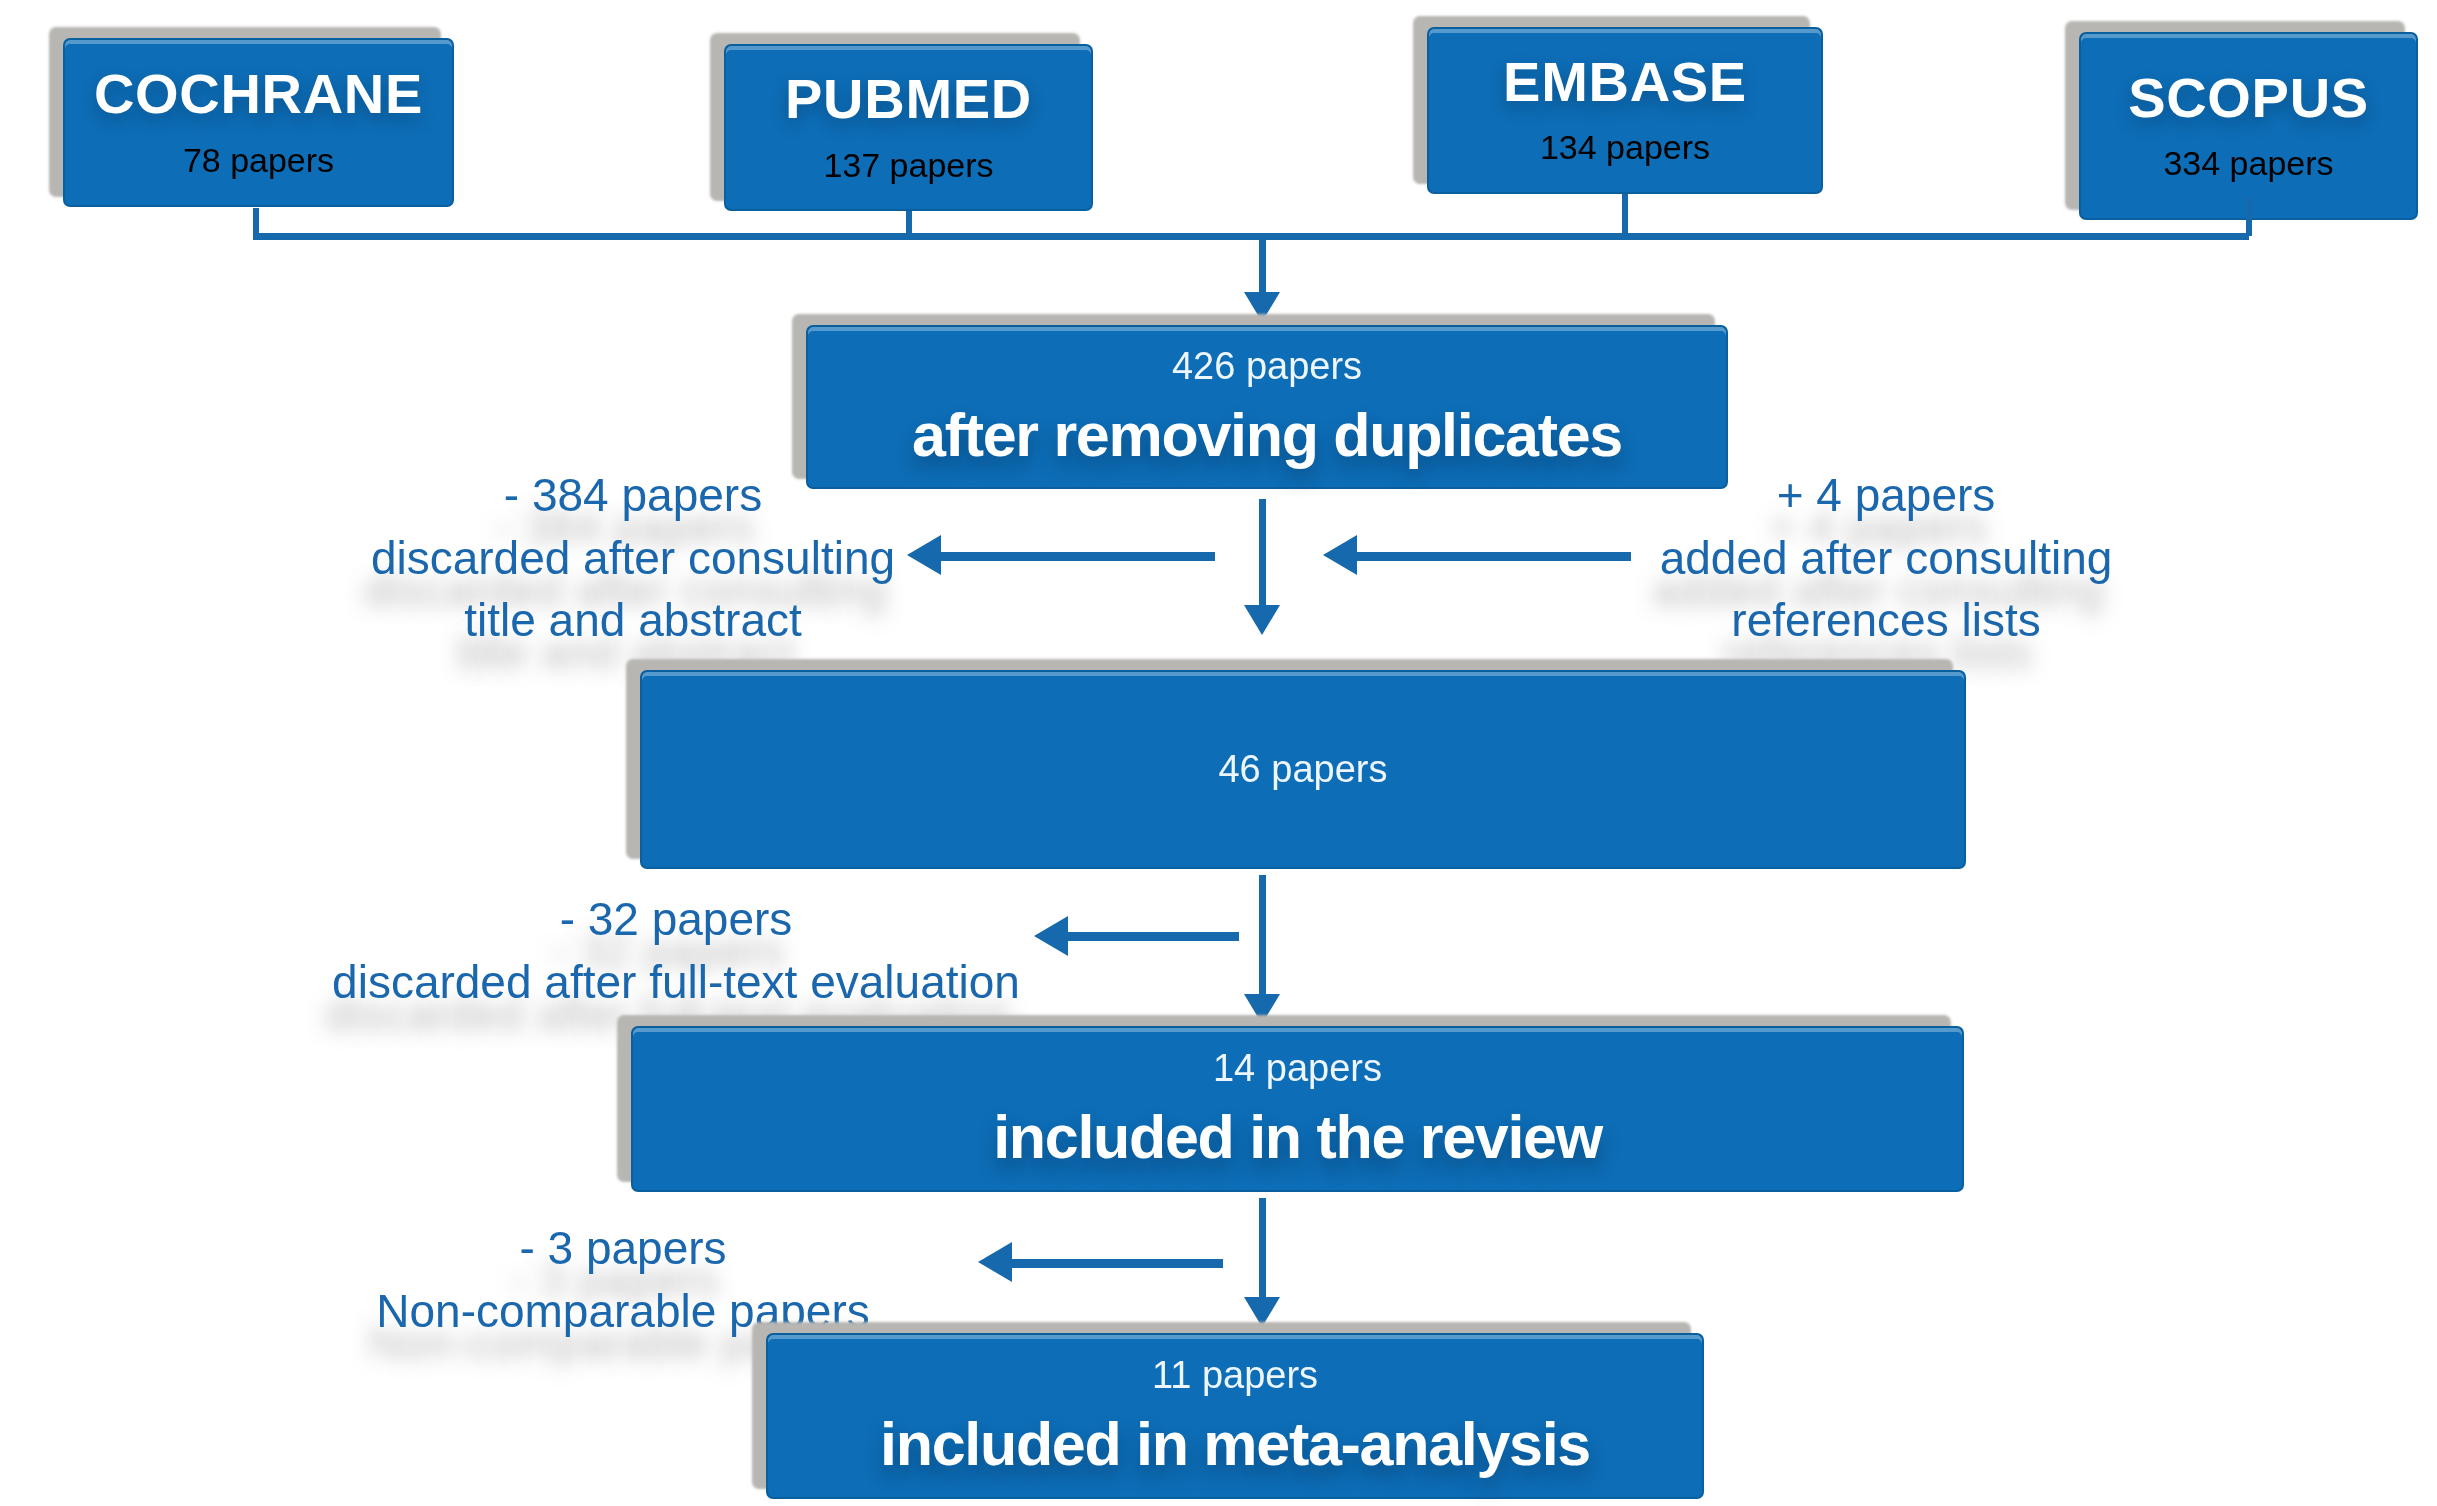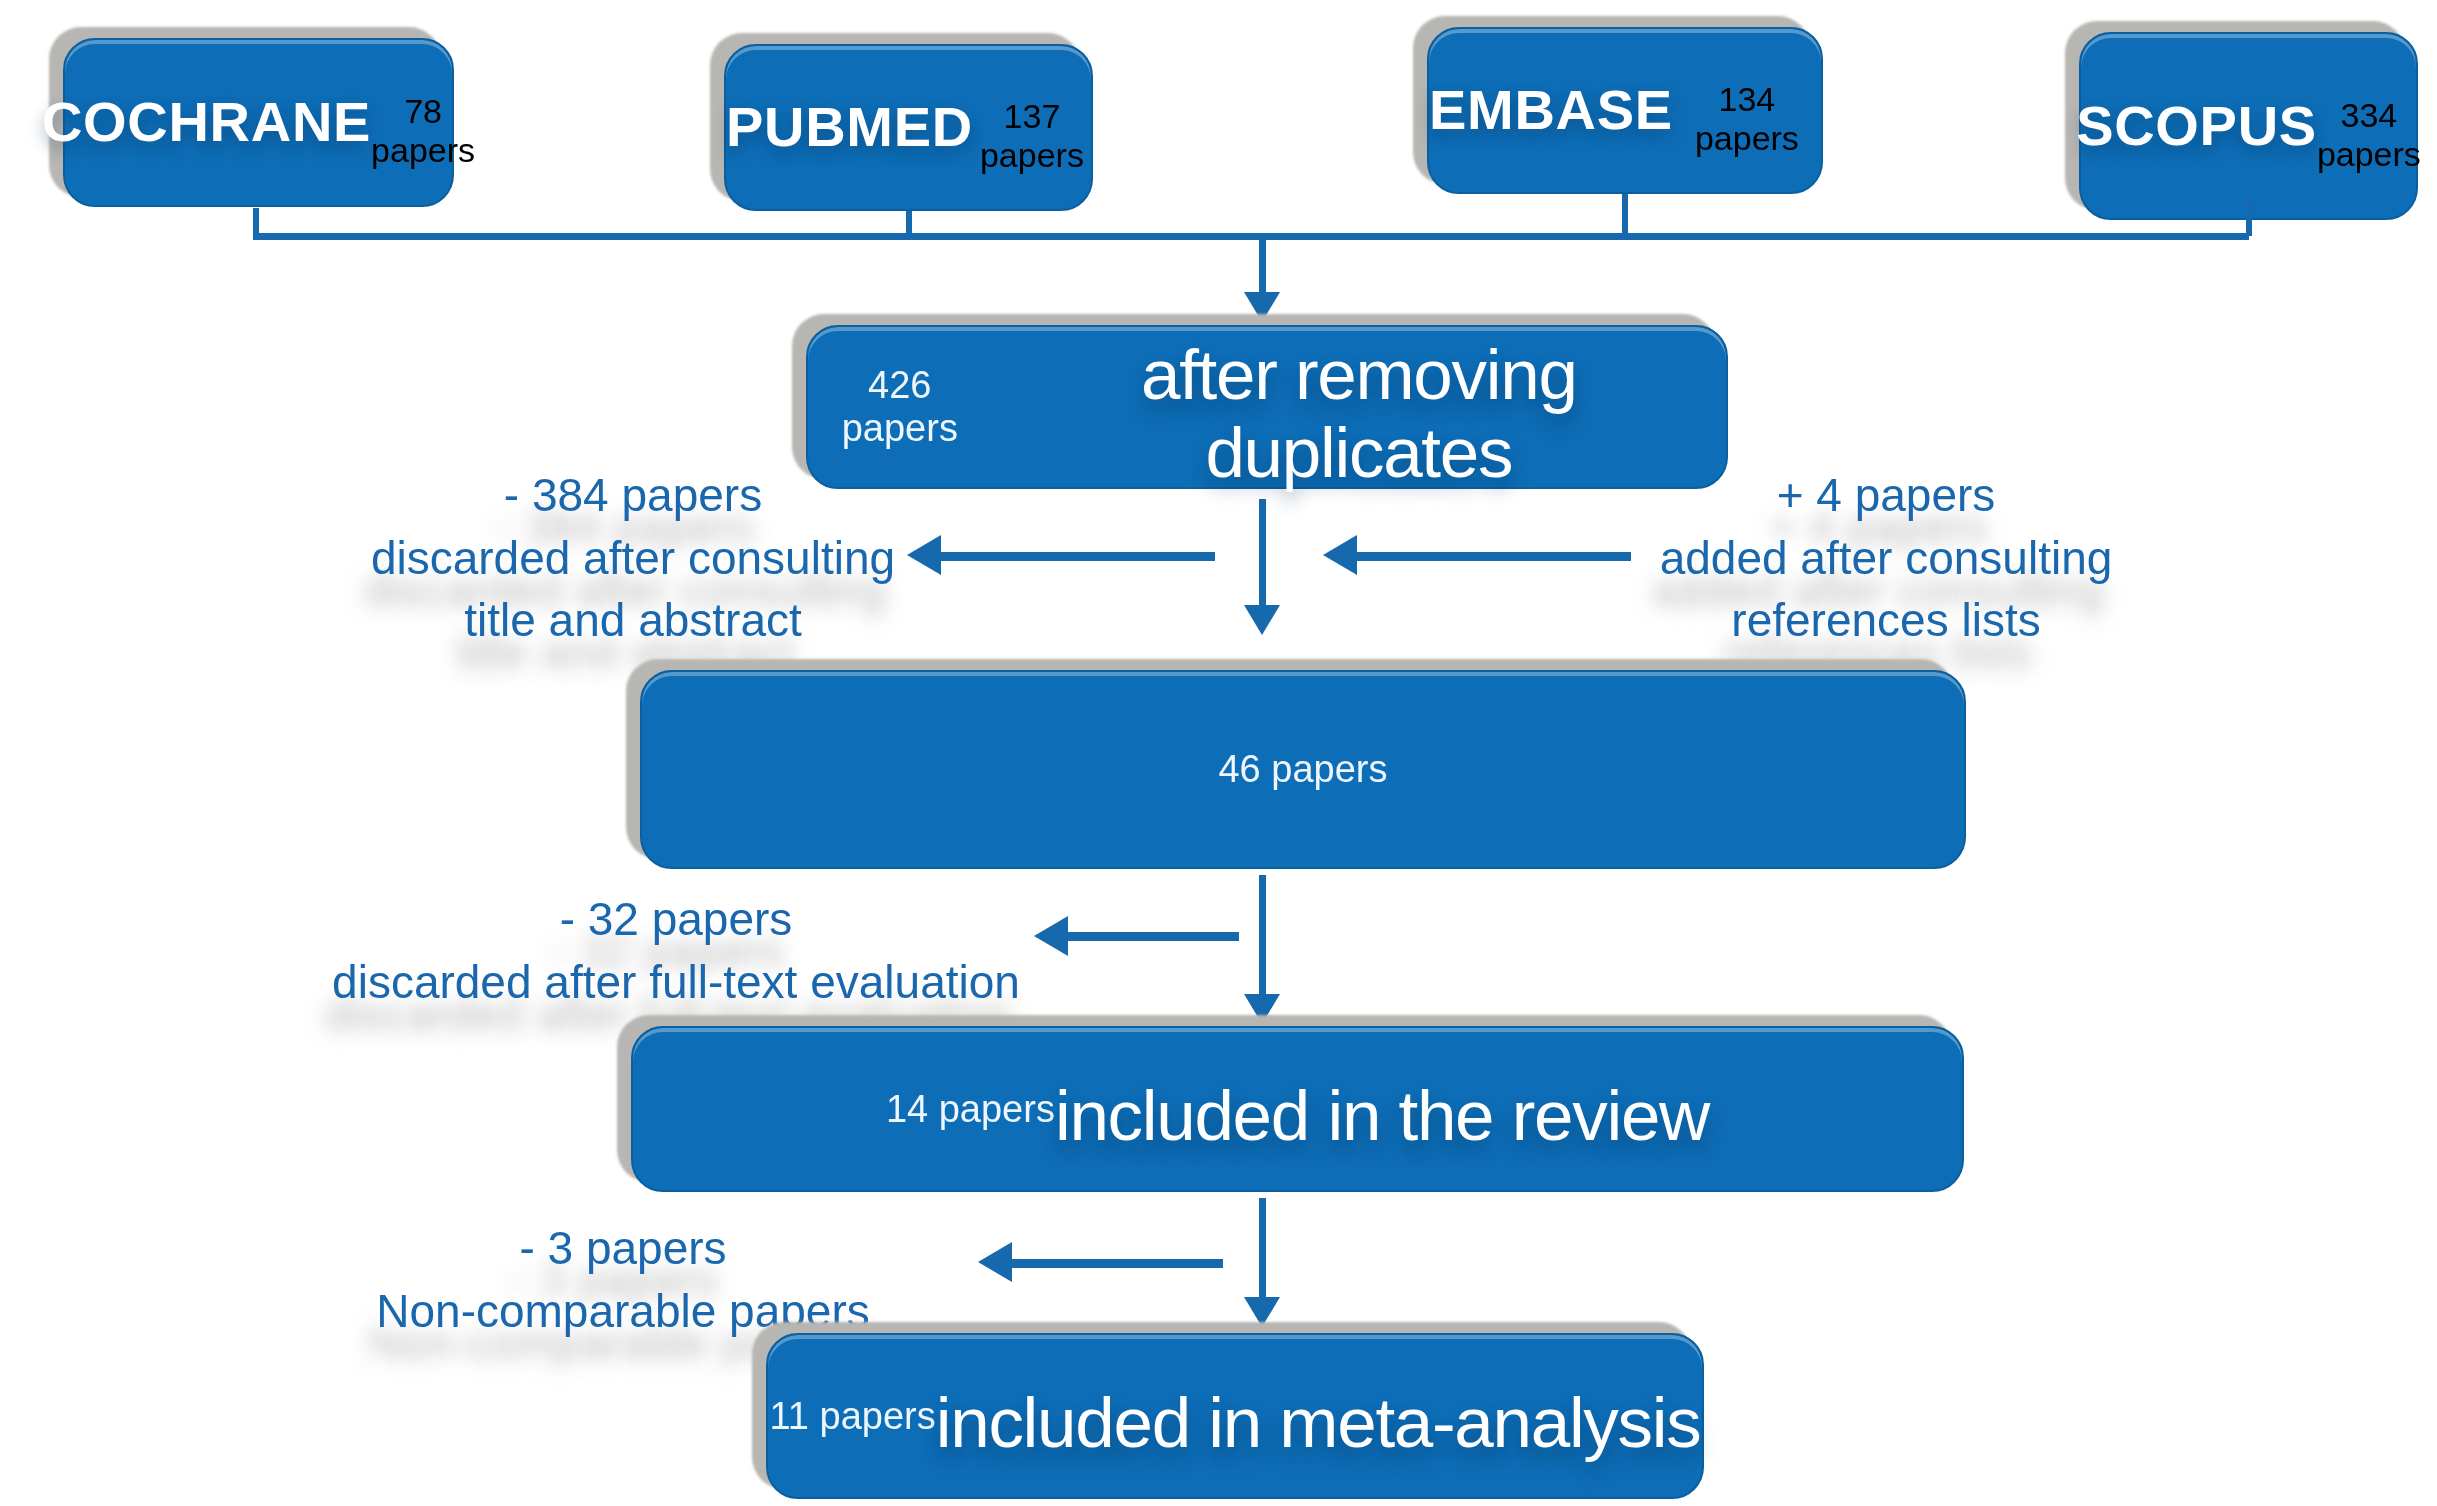--- a/index.html
+++ b/index.html
@@ -17,31 +17,31 @@
     width:2438px;height:1507px;
     background:#ffffff;
     font-family:"Liberation Sans", sans-serif;
     overflow:hidden;
   }
   
   .box{
     position:absolute;
     background:var(--box_fill,#0d6db6);
     border:2px solid var(--box_border,#0a5f9f);
-    border-radius:32px;
+    border-radius:7px;
     box-shadow:-13.3px -10.6px 2.7px var(--shadow,#b8b6b3), inset 0 4px 0 rgba(255,255,255,.30);
-    display:flex;flex-direction:row;align-items:center;justify-content:center;
+    display:flex;flex-direction:column;align-items:center;justify-content:center;
     color:var(--box_text,#ffffff);
-    text-align:center;
+    text-align:right;
   }
   .src-name{font-size:56px;font-weight:700;letter-spacing:0.7px;line-height:1.05;
             text-shadow:0 6.6px 14.6px rgba(8,40,72,.35);}
   .src-count{font-size:34px;font-weight:400;margin-top:17px;color:#000000;}
   .stage-count{font-size:38px;font-weight:400;color:#eef6fd;}
-  .stage-label{font-size:71px;font-weight:400;letter-spacing:-1.3px;margin-top:13.3px;line-height:1.1;
+  .stage-label{font-size:61px;font-weight:700;letter-spacing:-1.3px;margin-top:13.3px;line-height:1.1;
                text-shadow:0 10.6px 18.6px rgba(8,40,72,.40);}
   
   .vline,.hline{position:absolute;background:var(--line,#1569ac);}
   .vline{width:6px;}
   .hline{height:6.6px;}
   .shaft-v{position:absolute;width:7.3px;background:var(--line,#1569ac);}
   .shaft-h{position:absolute;height:8.6px;background:var(--line,#1569ac);}
   .head-down{position:absolute;width:0;height:0;
     border-left:18.6px solid transparent;border-right:18.6px solid transparent;
     border-top:30.5px solid var(--line,#1569ac);}

